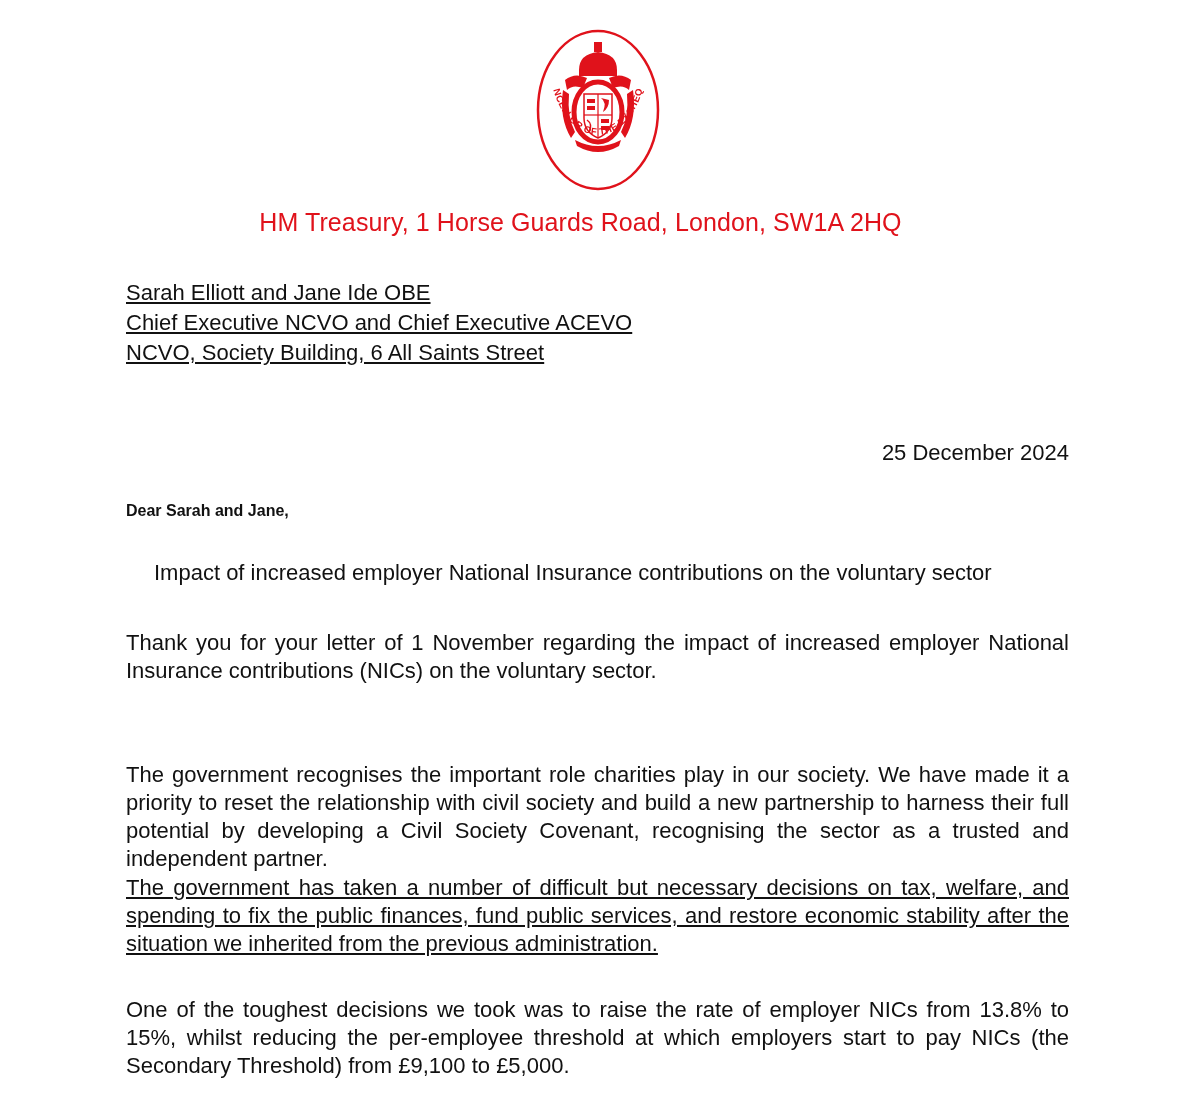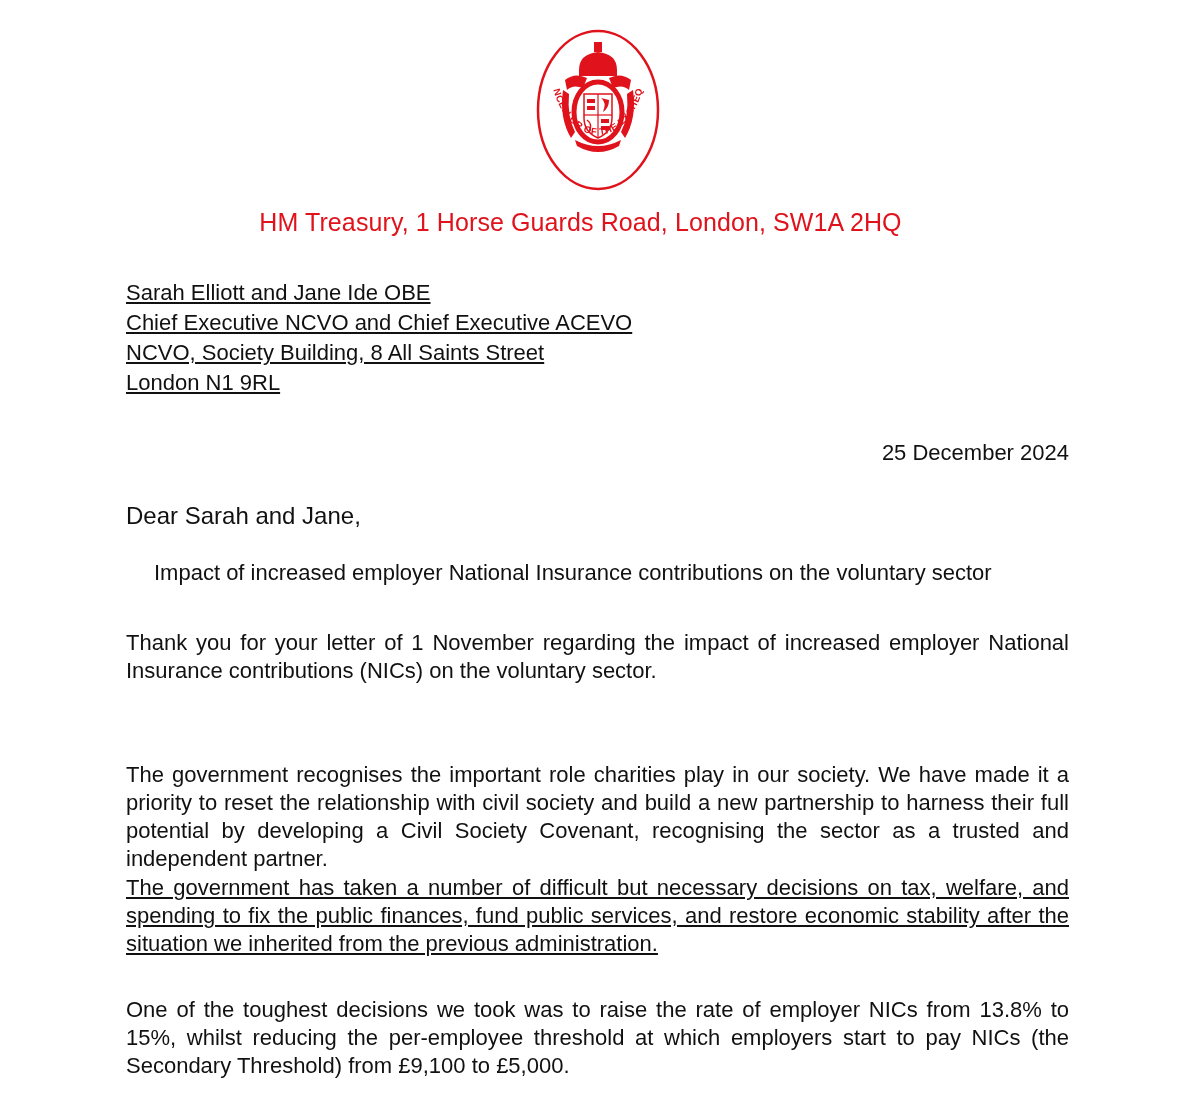--- a/index.html
+++ b/index.html
@@ -19,21 +19,21 @@
     .recipient {
       position: absolute; left: 126px; top: 278px;
       font-size: 22px; line-height: 30px; color: #111; text-decoration: underline;
     }
     .recipient div { white-space: nowrap; }
     .date {
       position: absolute; right: 123px; top: 440px;
       font-size: 22px; color: #111;
     }
     .salutation {
-      position: absolute; left: 126px; top: 502px; font-size: 24px;
+      position: absolute; left: 126px; top: 502px; font-size: 16px; font-weight: bold;
     }
     .subject {
       position: absolute; left: 126px; top: 560px; font-size: 22px; margin-left: 28px;
     }
     .body-text {
       position: absolute; left: 126px; width: 943px;
       font-size: 22px; line-height: 28px; text-align: justify;
       text-align-last: left;
     }
     .p1 { top: 629px; }
@@ -78,22 +78,21 @@
       <textPath href="#sealArc" startOffset="50%" text-anchor="middle">CHANCELLOR OF THE EXCHEQUER</textPath>
     </text>
   </svg>
 </div>
 
 <div class="address-line">HM Treasury, 1 Horse Guards Road, London, SW1A 2HQ</div>
 
 <div class="recipient">
   <div>Sarah Elliott and Jane Ide OBE</div>
   <div>Chief Executive NCVO and Chief Executive ACEVO</div>
-  <div>NCVO, Society Building, 8 All Saints Street</div>
-  <div>London N1 9RL</div>
+  <div>NCVO, Society Building, 6 All Saints Street</div>
 </div>
 
 <div class="date">25 December 2024</div>
 
 <div class="salutation">Dear Sarah and Jane,</div>
 
 <div class="subject">Impact of increased employer National Insurance contributions on the voluntary sector</div>
 
 <div class="body-text p1">Thank you for your letter of 1 November regarding the impact of increased employer National Insurance contributions (NICs) on the voluntary sector.</div>
 <div class="body-text p2">The government recognises the important role charities play in our society. We have made it a priority to reset the relationship with civil society and build a new partnership to harness their full potential by developing a Civil Society Covenant, recognising the sector as a trusted and independent partner.</div>

